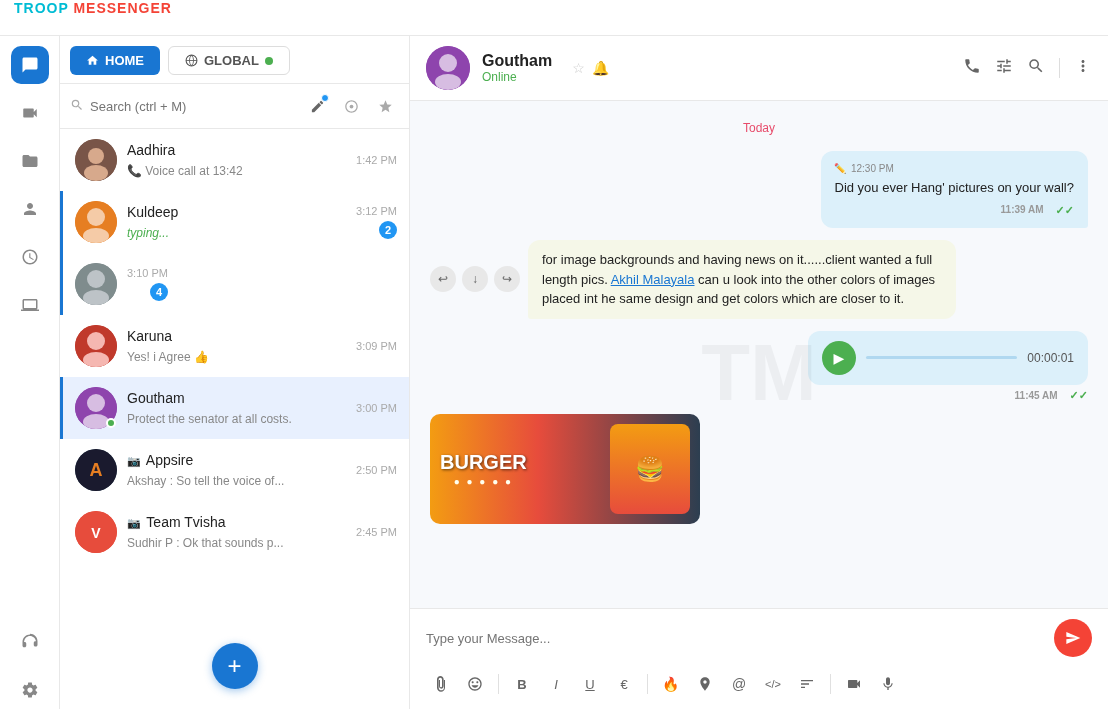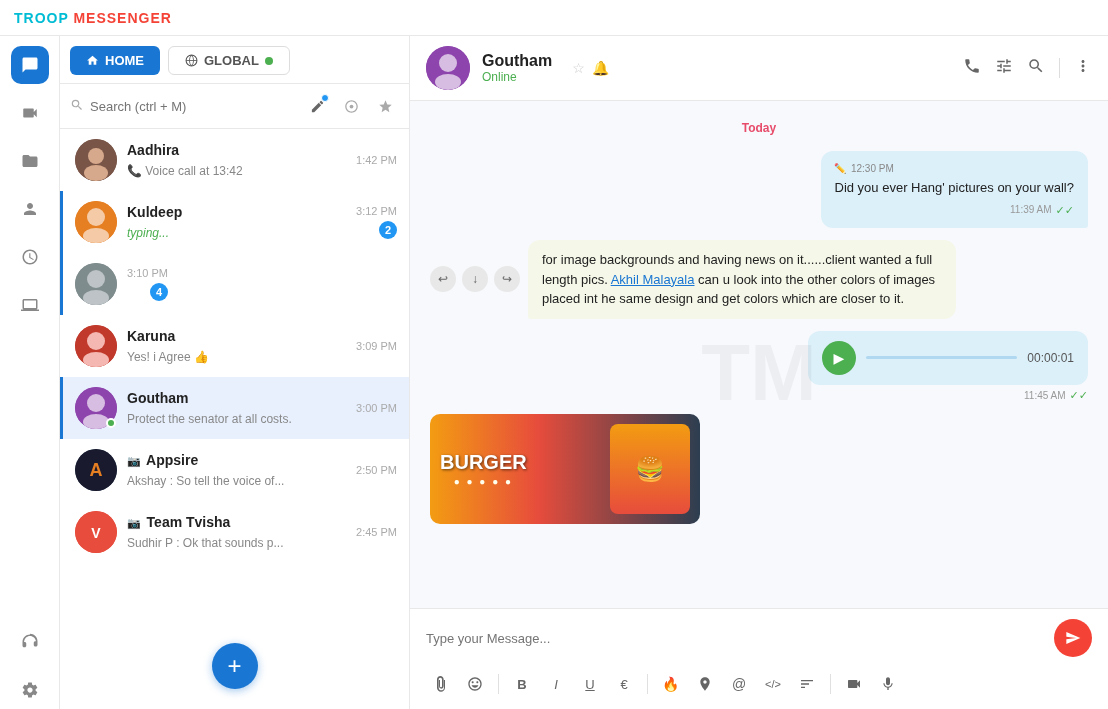--- a/index.html
+++ b/index.html
@@ -4,21 +4,20 @@
   <style>
     * { box-sizing: border-box; margin: 0; padding: 0; }
     body { font-family: -apple-system, BlinkMacSystemFont, 'Segoe UI', sans-serif; background: #fff; width: 1108px; height: 709px; overflow: hidden; display: flex; flex-direction: column; }
 
     
     #topbar {
       height: 36px;
       background: #fff;
       border-bottom: 1px solid #e8e8e8;
       display: flex;
-      align-items: center;
       padding: 0 14px;
       flex-shrink: 0;
     }
     #topbar .brand {
       font-size: 14px;
       font-weight: 700;
       letter-spacing: 1px;
     }
     #topbar .brand span.troop { color: #00bcd4; }
     #topbar .brand span.messenger { color: #f44336; }
@@ -126,21 +125,21 @@
     .conv-item.unread { border-left: 3px solid #1976d2; }
     .avatar-wrap { position: relative; flex-shrink: 0; }
     .avatar {
       width: 42px; height: 42px; border-radius: 50%; object-fit: cover;
       display: flex; align-items: center; justify-content: center;
       font-size: 14px; font-weight: 700; color: #fff;
       overflow: hidden; flex-shrink: 0;
     }
     .online-dot { position: absolute; bottom: 1px; right: 1px; width: 10px; height: 10px; border-radius: 50%; background: #4caf50; border: 2px solid #fff; }
     .conv-info { flex: 1; min-width: 0; }
-    .conv-name { font-size: 14px; font-weight: 700; color: #222; }
+    .conv-name { font-size: 14px; font-weight: 400; color: #222; }
     .conv-preview { font-size: 12px; color: #888; white-space: nowrap; overflow: hidden; text-overflow: ellipsis; margin-top: 6px; }
     .conv-preview.typing { color: #4caf50; font-style: italic; }
     .conv-meta { display: flex; flex-direction: column; align-items: flex-end; gap: 4px; flex-shrink: 0; }
     .conv-time { font-size: 11px; color: #aaa; }
     .badge { background: #2196f3; color: #fff; border-radius: 10px; font-size: 11px; font-weight: 700; min-width: 18px; height: 18px; display: flex; align-items: center; justify-content: center; padding: 0 4px; }
     .group-icon { font-size: 11px; color: #aaa; margin-right: 2px; }
 
     
     #fab {
       position: absolute;
@@ -190,42 +189,42 @@
       overflow-y: auto;
       padding: 16px 20px;
       display: flex;
       flex-direction: column;
       gap: 12px;
     }
     .date-divider {
       text-align: center;
       font-size: 12px;
       color: #e74c6b;
-      font-weight: 700;
+      font-weight: 400;
       margin: 4px 0;
     }
 
     
     .msg-row { display: flex; }
     .msg-row.sent { justify-content: flex-end; }
     .msg-row.received { justify-content: flex-start; }
 
     .bubble {
       max-width: 65%;
       border-radius: 12px;
       padding: 10px 14px;
       position: relative;
       font-size: 13px;
       line-height: 1.5;
     }
     .bubble.sent { background: #dcf0fa; color: #222; border-bottom-right-radius: 3px; }
     .bubble.received { background: #f5f7e8; color: #222; border-bottom-left-radius: 3px; }
     .bubble .msg-edit-time { font-size: 10px; color: #888; display: flex; align-items: center; gap: 4px; margin-bottom: 2px; }
 
-    .msg-footer { display: flex; align-items: center; justify-content: flex-end; gap: 4px; margin-top: 4px; }
+    .msg-footer { display: flex; align-items: center; justify-content: flex-end; gap: 12px; margin-top: 4px; font-weight: bold; }
     .msg-time { font-size: 10px; color: #999; }
     .msg-check { color: #4caf50; font-size: 11px; }
 
     .link-text { color: #1976d2; text-decoration: underline; }
 
     
     .audio-bubble {
       background: #dcf0fa;
       border-radius: 12px;
       padding: 10px 14px;

